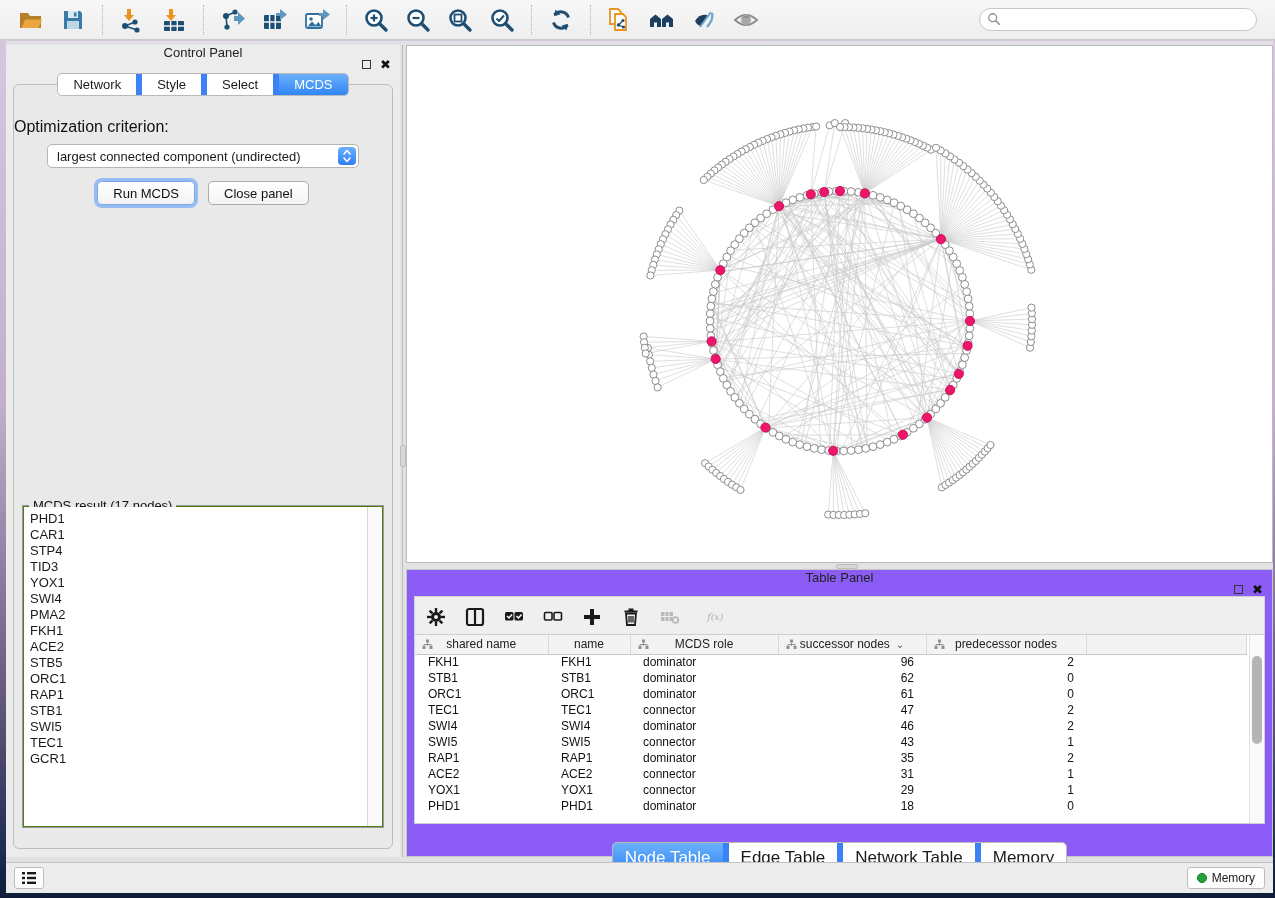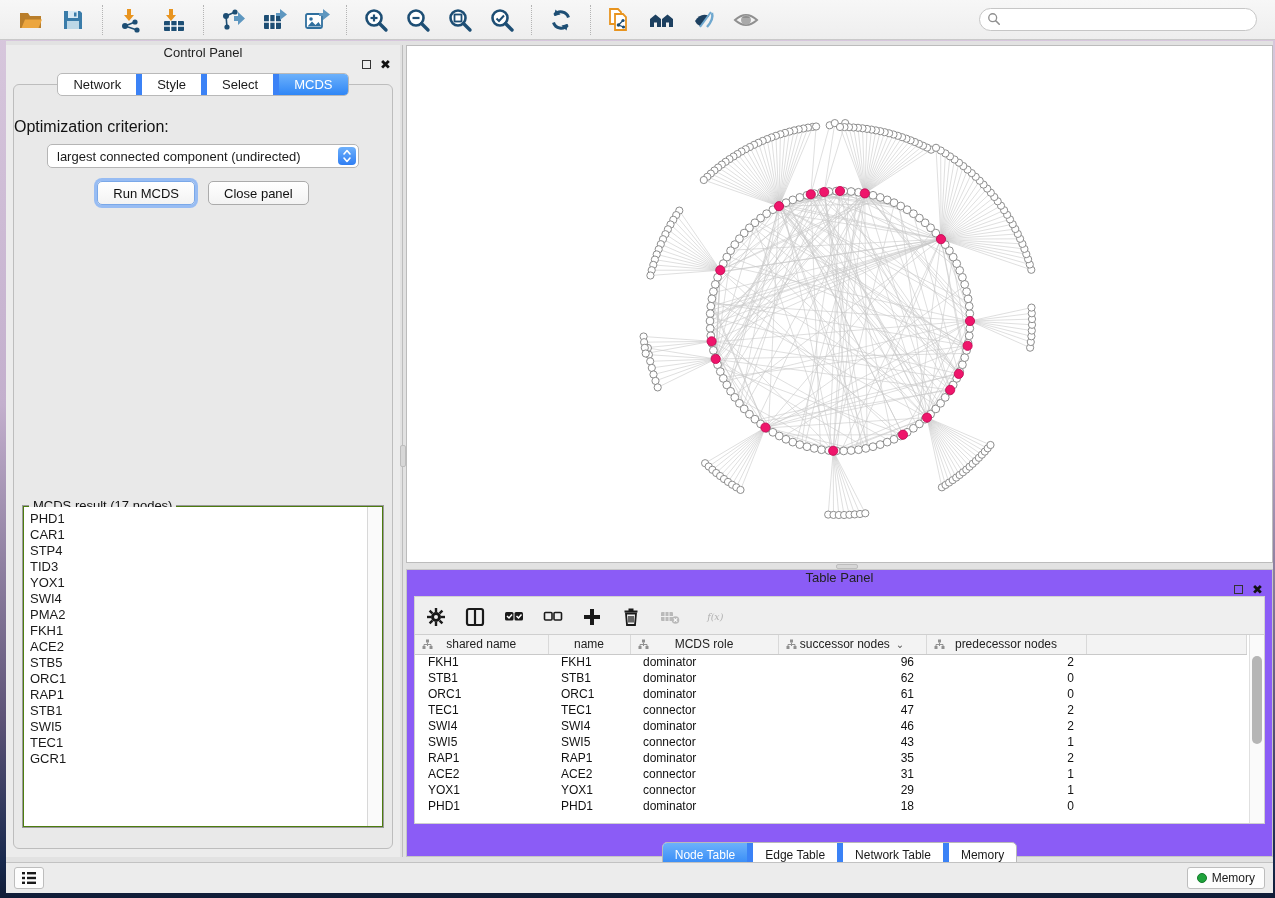--- a/index.html
+++ b/index.html
@@ -86,21 +86,21 @@
   .tbl-wrap { position:absolute; left:7px; right:7px; top:64px; height:190px; background:#fff; border:1px solid #cfcfcf; }
   table.node-table { border-collapse:collapse; table-layout:fixed; width:calc(100% - 17px); font-size:12px; }
   table.node-table th { height:19px; background:#f3f3f3; border-right:1px solid #d9d9d9; border-bottom:1px solid #c9c9c9;
     font-weight:normal; color:#222; text-align:center; position:relative; white-space:nowrap; overflow:hidden; }
   table.node-table th .tree-ic { position:absolute; left:7px; top:4px; }
   table.node-table td { height:16px; padding:0 6px 0 13px; white-space:nowrap; overflow:hidden; color:#111; }
   table.node-table td.num { text-align:right; padding-right:12px; }
   .tbl-scroll { position:absolute; top:0; bottom:0; right:0; width:15px; background:#fafafa; border-left:1px solid #e0e0e0; }
   .tbl-thumb { position:absolute; top:21px; left:2px; width:10px; height:88px; background:#b5b5b5; border-radius:6px; }
   .tp-tabs { position:absolute; left:0; right:0; top:272px; display:flex; justify-content:center; }
-  .tp-tabs .seg .seg-tab { padding:5px 12px; font-size:12px; }
+  .tp-tabs .seg .seg-tab { padding:5px 12px; font-size:17px; }
   .sort-chevron { font-size:10px; color:#555; margin-left:6px; }
 </style>
 </head>
 <body>
 
 <div class="toolbar">
   <div id="tb-icons" style="display:flex;align-items:center;">
       <span class="tb-icon">
         <svg viewBox="0 0 26 26">
           <path d="M2 21 V6 h8 l2 3 h11 v12 z" fill="#b97e2b"></path>

